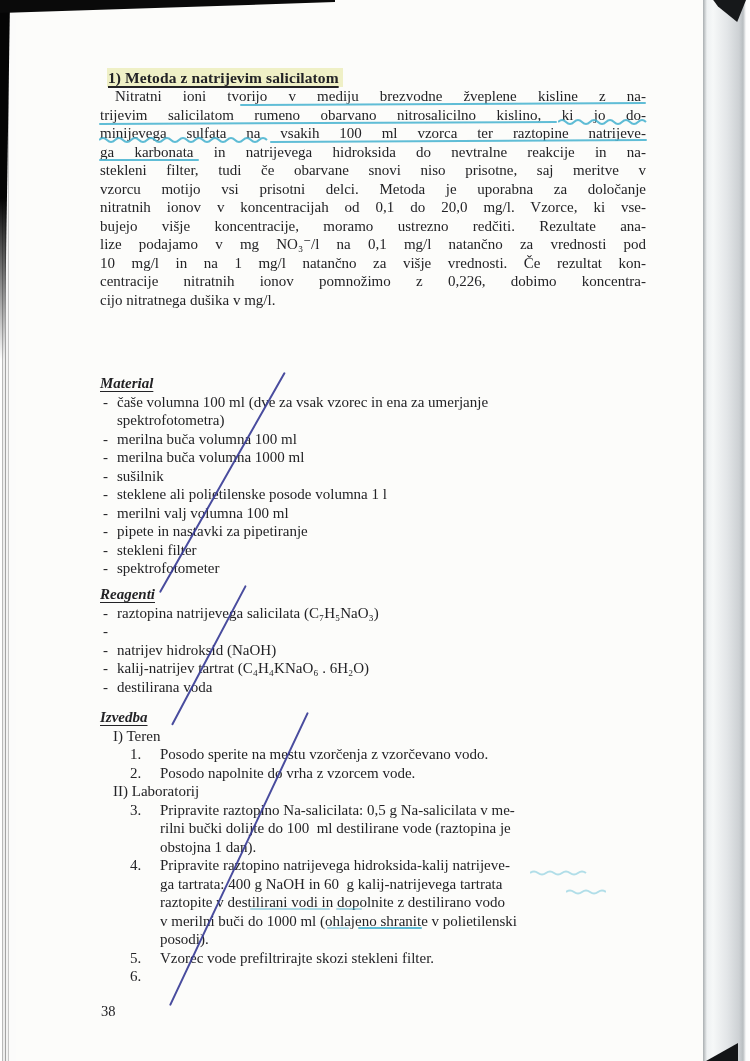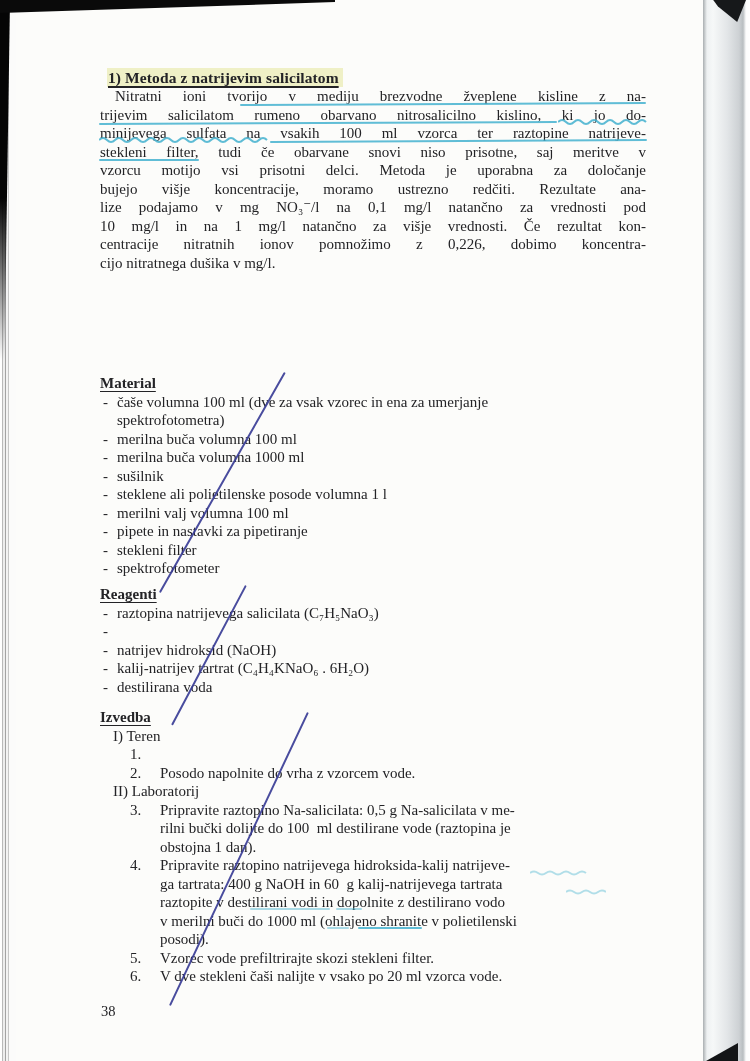--- a/index.html
+++ b/index.html
@@ -50,21 +50,21 @@
     text-decoration:underline;text-decoration-thickness:1.6px;text-underline-offset:3px;
     padding:1px 4px 1px 1px;
   }
   .para{position:absolute;left:100px;top:87px;width:546px;font-size:15px;}
   .pline{height:18.5px;line-height:18.5px;white-space:nowrap;
     text-align:justify;text-align-last:justify;}
   .pline.indent{text-indent:15px;}
   .pline.noj{text-align-last:left;}
   .sec{position:absolute;left:100px;font-size:15px;}
   .sec-h{
-    font-weight:bold;line-height:18.5px;
+    font-style:italic;font-weight:bold;line-height:18.5px;
     text-decoration:underline;text-underline-offset:2.5px;width:max-content;
   }
   ul.dashes{list-style:none;margin:0;padding:0 0 0 3px;}
   ul.dashes li{display:flex;line-height:18.5px;}
   ul.dashes .b{width:14px;flex:0 0 14px;}
   .pre{white-space:pre-wrap;}
   .phase{line-height:18.5px;padding-left:13px;}
   .step{display:flex;line-height:18.5px;padding-left:30px;}
   .step .n{width:30px;flex:0 0 30px;}
   .pagenum{position:absolute;left:101px;top:1003px;font-size:14.5px;}
@@ -87,22 +87,24 @@
 <div class="edge-right-bottom"></div>
 
 <div class="content">
 
   <h1 class="title"><span class="hl">1) Metoda z natrijevim salicilatom</span></h1>
 
   <div class="para">
     <div class="pline indent">Nitratni ioni tvorijo v mediju brezvodne žveplene kisline z na-</div>
     <div class="pline">trijevim salicilatom rumeno obarvano nitrosalicilno kislino, ki jo do-</div>
     <div class="pline">minijevega sulfata na vsakih 100 ml vzorca ter raztopine natrijeve-</div>
+    <div class="pline">ga karbonata in natrijevega hidroksida do nevtralne reakcije in na-</div>
     <div class="pline">stekleni filter, tudi če obarvane snovi niso prisotne, saj meritve v</div>
     <div class="pline">vzorcu motijo vsi prisotni delci. Metoda je uporabna za določanje</div>
+    <div class="pline">nitratnih ionov v koncentracijah od 0,1 do 20,0 mg/l. Vzorce, ki vse-</div>
     <div class="pline">bujejo višje koncentracije, moramo ustrezno redčiti. Rezultate ana-</div>
     <div class="pline">lize podajamo v mg NO₃⁻/l na 0,1  mg/l natančno za vrednosti pod</div>
     <div class="pline">10 mg/l in na 1 mg/l natančno za višje vrednosti. Če rezultat kon-</div>
     <div class="pline">centracije nitratnih ionov pomnožimo z 0,226, dobimo koncentra-</div>
     <div class="pline noj">cijo nitratnega dušika v mg/l.</div>
   </div>
 
   <div class="sec" style="top:374px;">
     <div class="sec-h">Material</div>
     <ul class="dashes">
@@ -169,20 +171,21 @@
           <span class="pre">destilirana voda</span>
         </li>
     </ul>
   </div>
 
   <div class="sec" style="top:708px;">
     <div class="sec-h">Izvedba</div>
     <div class="phase">I) Teren</div>
     <div class="step">
         <span class="n">1.</span>
+        <span class="pre">Posodo sperite na mestu vzorčenja z vzorčevano vodo.</span>
       </div>
     <div class="step">
         <span class="n">2.</span>
         <span class="pre">Posodo napolnite do vrha z vzorcem vode.</span>
       </div>
     <div class="phase">II) Laboratorij</div>
     <div class="step">
         <span class="n">3.</span>
         <span class="pre">Pripravite raztopino Na-salicilata: 0,5 g Na-salicilata v me-
 rilni bučki dolijte do 100  ml destilirane vode (raztopina je
@@ -195,21 +198,20 @@
 raztopite v destilirani vodi in dopolnite z destilirano vodo
 v merilni buči do 1000 ml (ohlajeno shranite v polietilenski
 posodi).</span>
       </div>
     <div class="step">
         <span class="n">5.</span>
         <span class="pre">Vzorec vode prefiltrirajte skozi stekleni filter.</span>
       </div>
     <div class="step">
         <span class="n">6.</span>
-        <span class="pre">V dve stekleni čaši nalijte v vsako po 20 ml vzorca vode.</span>
       </div>
   </div>
 
   <div class="pagenum">38</div>
 </div>
 
 <div class="umark" style="left:240px;top:103px;width:406px;transform:rotate(-.3deg);"></div>
 <div class="umark" style="left:99px;top:122px;width:458px;transform:rotate(-.25deg);"></div>
 <svg class="wave" style="left:558px;top:117px;" width="90" height="9">
     <path d="M0 5 Q4 1 8 5 T16 5 T24 5 T32 5 T40 5 T48 5 T56 5 T64 5 T72 5 T80 5 T88 5" fill="none" stroke="#44b2cf" stroke-width="2"></path>

